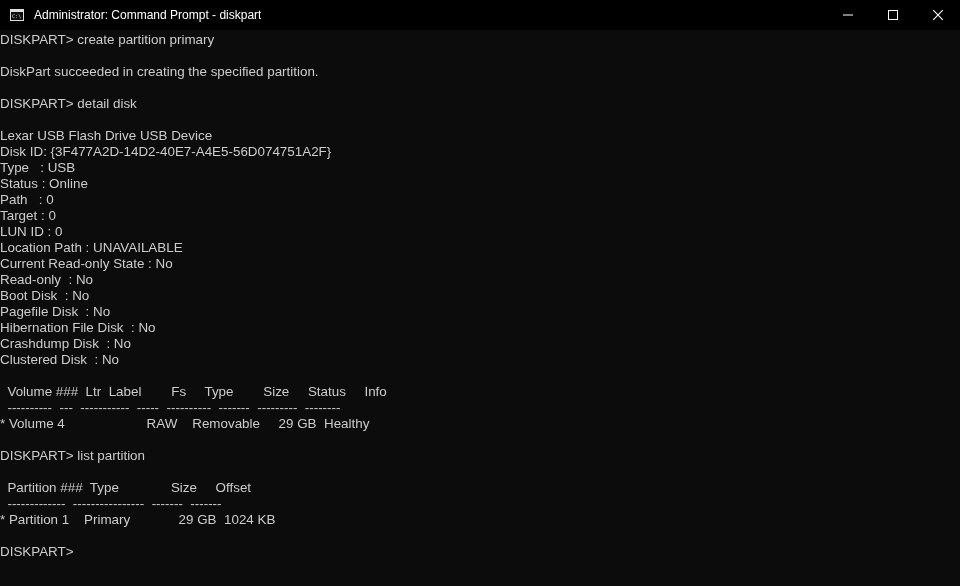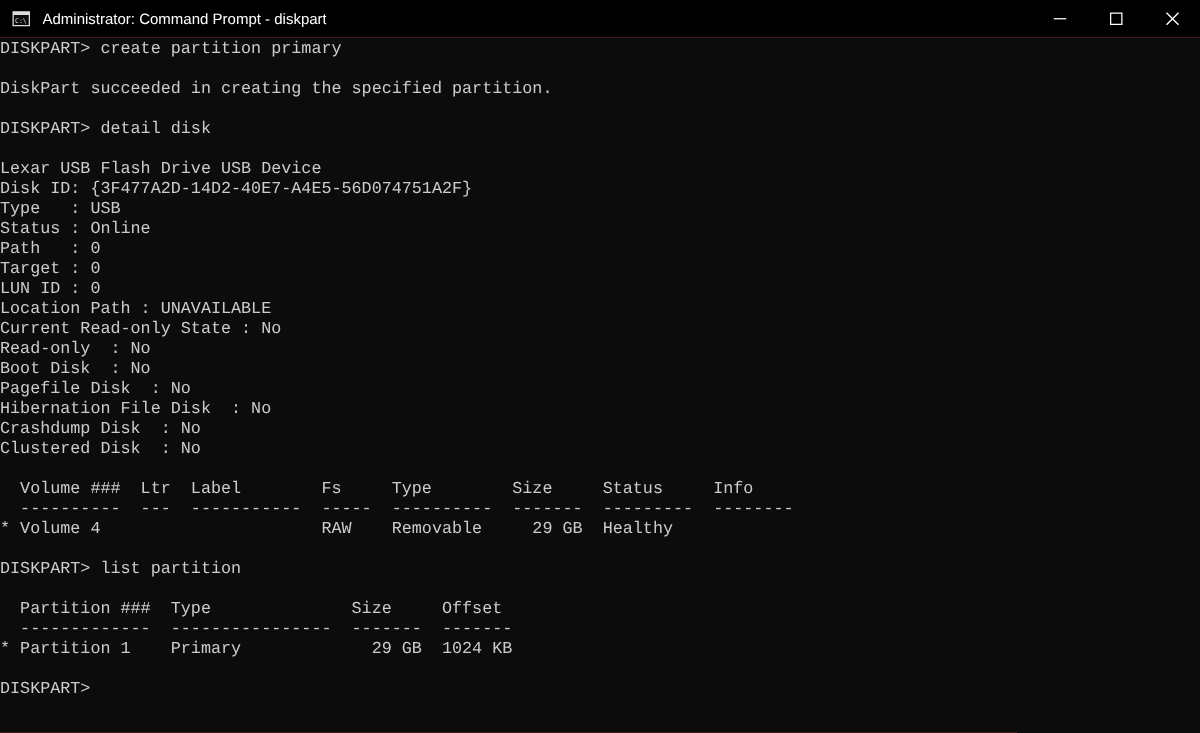--- a/index.html
+++ b/index.html
@@ -11,21 +11,21 @@
     width: 960px;
     height: 586px;
     overflow: hidden;
     font-family: "DejaVu Sans Mono", "Liberation Mono", monospace;
   }
 
   
   .window {
     width: 960px;
     height: 586px;
-    background: #ef4444;
+    background: #fde047;
     display: flex;
     flex-direction: column;
     position: relative;
   }
 
   
   .titlebar {
     height: 30px;
     min-height: 30px;
     background: #000000;
@@ -84,21 +84,21 @@
     background: #0c0c0c;
     position: relative;
     overflow: hidden;
     padding: 0;
   }
   .screen {
     position: absolute;
     left: 0;
     top: 2px;
     width: 880px;
-    font-family: Liberation Mono, monospace;
+    font-family: Liberation Sans, sans-serif;
     font-size: 13.4px;
     line-height: 16px;
     letter-spacing: 0px;
     color: #cccccc;
     white-space: pre;
     tab-size: 8;
   }
   .line {
     height: 16px;
     line-height: 16px;

